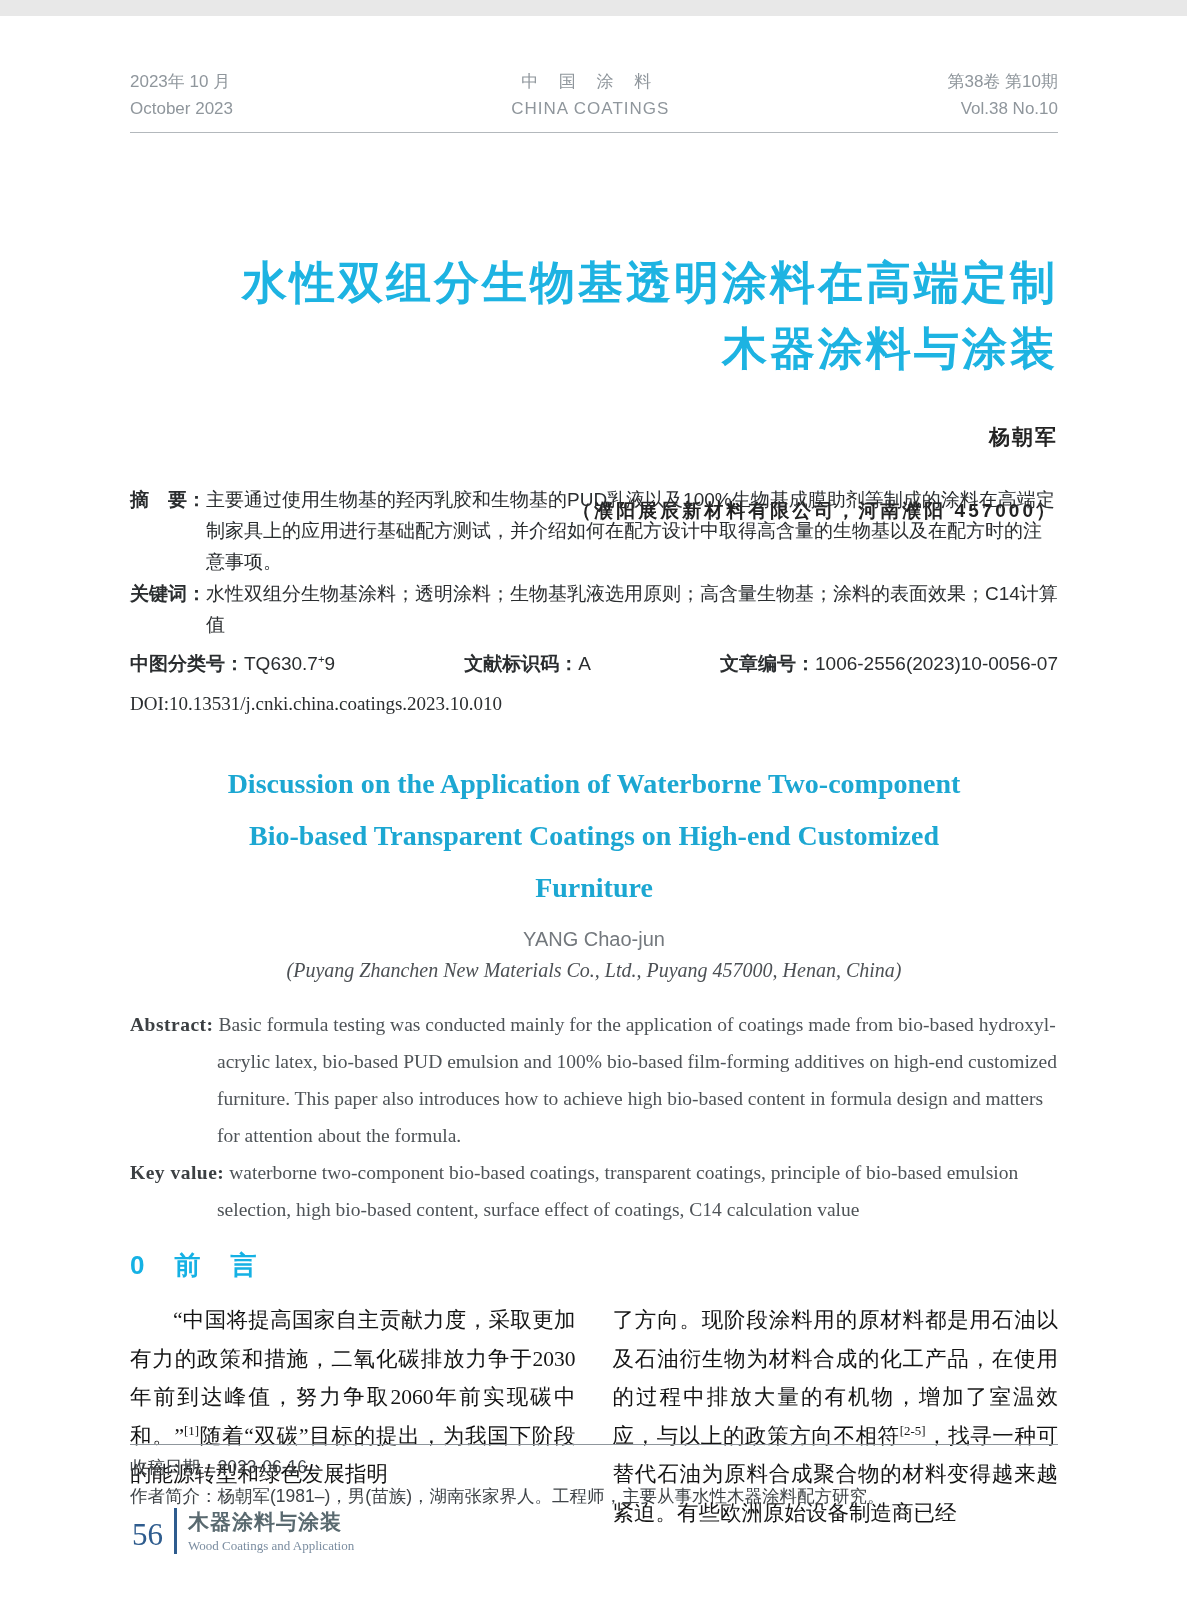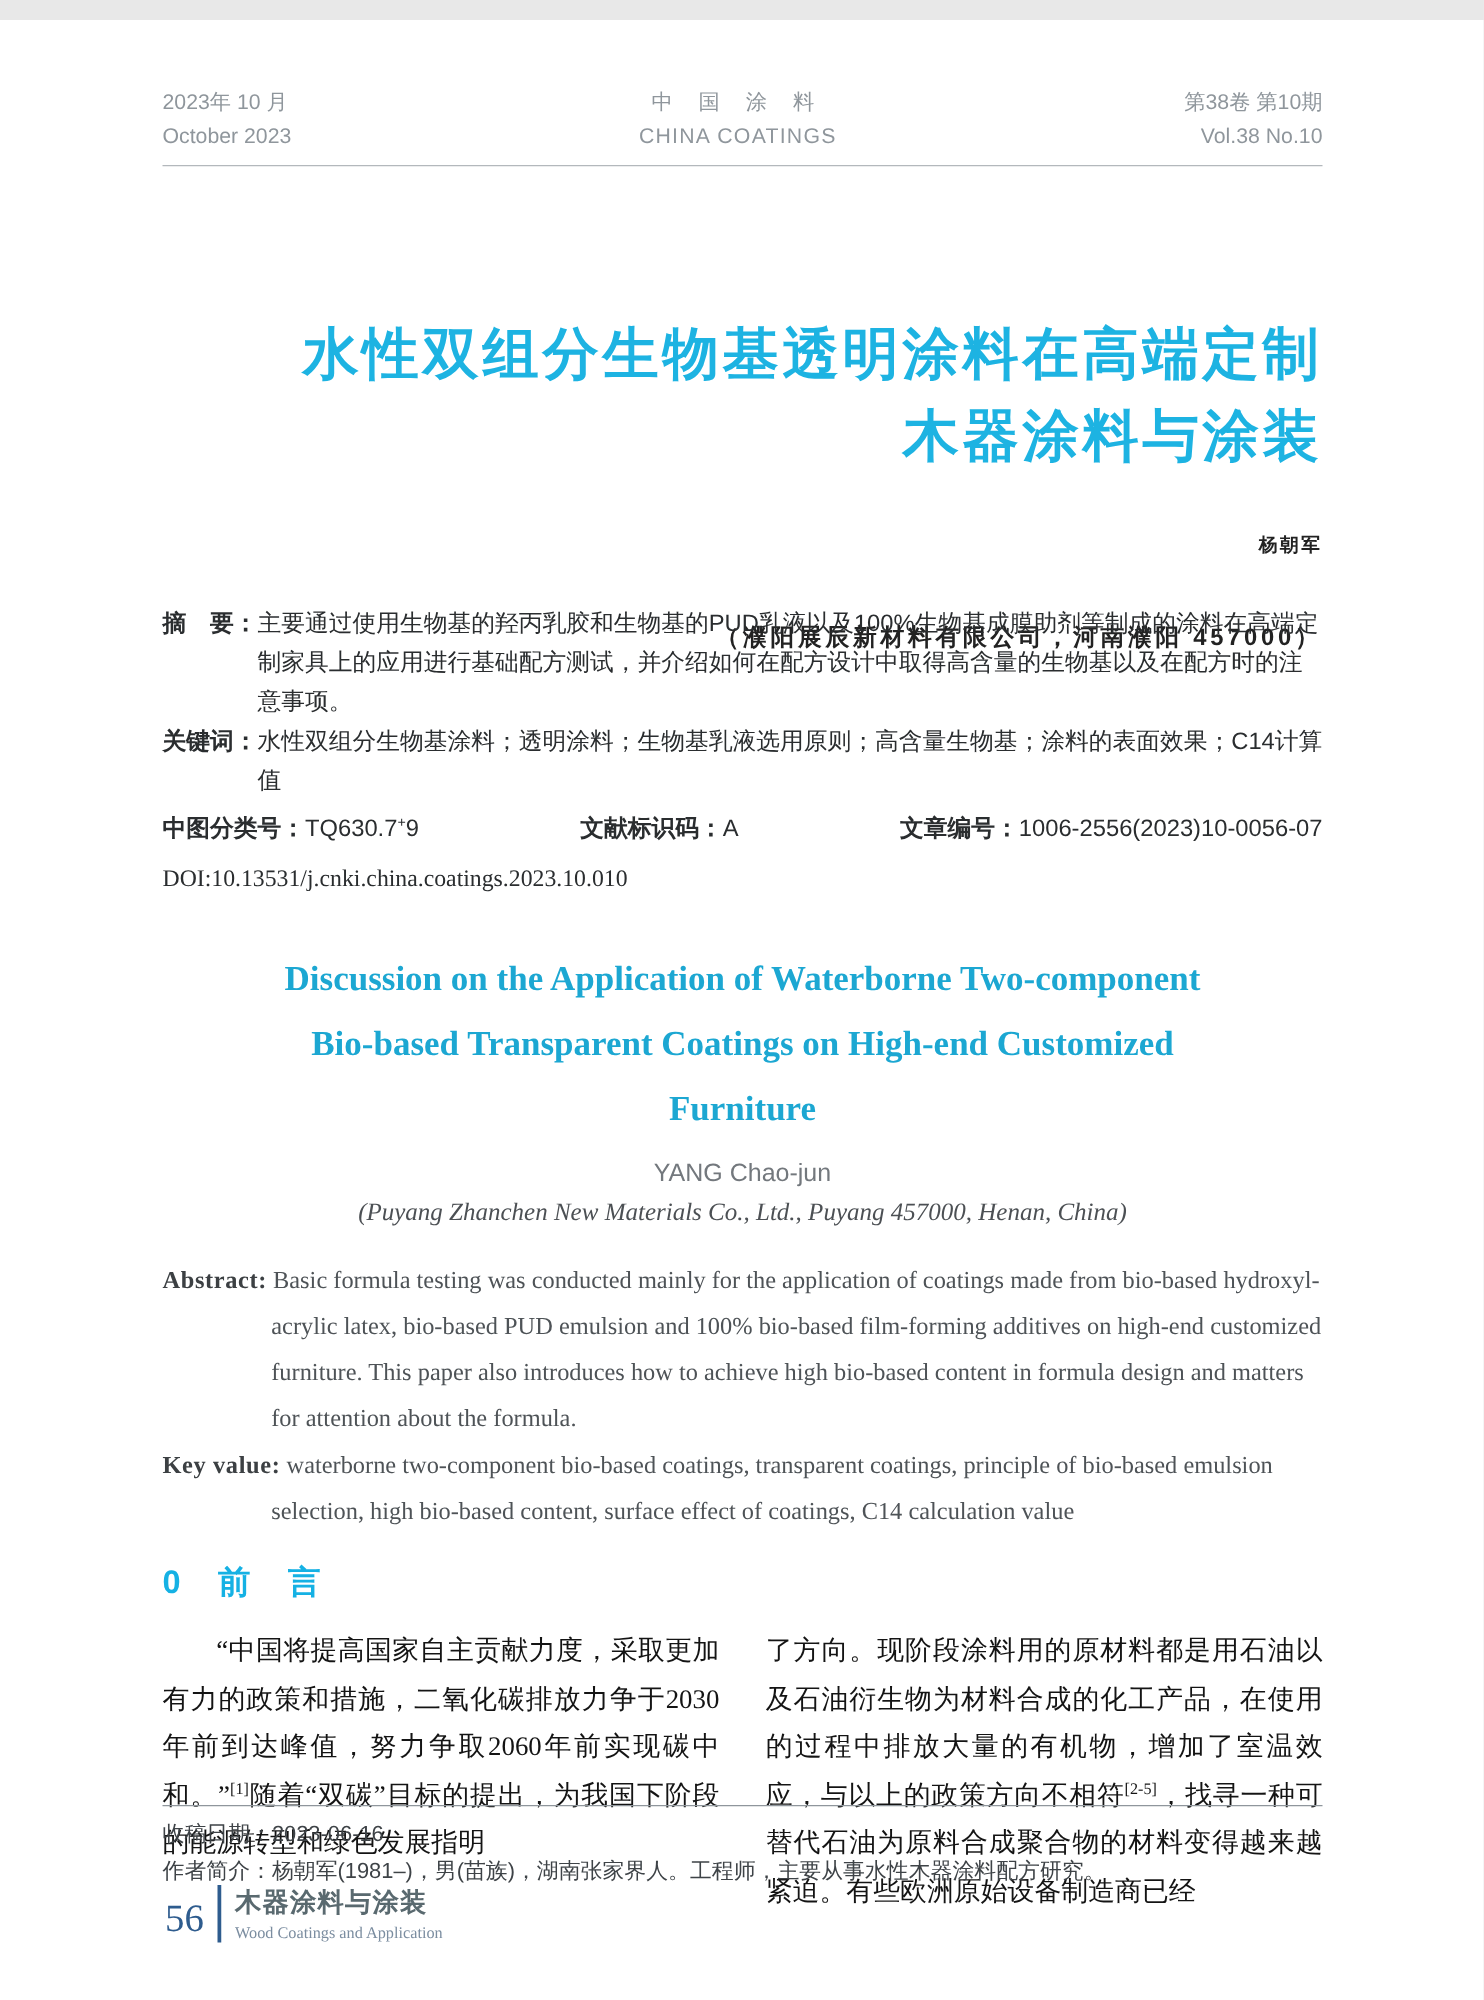--- a/index.html
+++ b/index.html
@@ -18,21 +18,21 @@
   .journal-header{top:52px;display:flex;justify-content:space-between;align-items:flex-end;
     border-bottom:1.5px solid #b3b8bc;padding-bottom:10px;color:#8f969c;font-size:17px;line-height:27px;}
   .jh-left{text-align:left;}
   .jh-center{text-align:center;letter-spacing:1px;}
   .jh-center .cn{letter-spacing:8px;}
   .jh-right{text-align:right;}
 
   
   .title-cn{top:234px;text-align:right;color:#1db3e2;font-weight:bold;
     font-size:45px;line-height:66px;letter-spacing:3px;}
-  .author-cn{margin-top:22px;font-size:15px;letter-spacing:2px;color:#222;font-weight:bold;}
+  .author-cn{margin-top:22px;font-size:21px;letter-spacing:2px;color:#222;font-weight:bold;}
   .affil-cn{margin-top:8px;font-size:19px;color:#222;font-weight:bold;}
 
   
   .meta-cn{top:468px;font-size:19px;line-height:31px;color:#2a2d2f;}
   .hang{padding-left:76px;text-indent:-76px;}
   .hang .lbl{font-weight:bold;}
   .kw-row{margin-top:1px;}
   .clc-row{margin-top:8px;display:flex;justify-content:space-between;}
   .clc-row .lbl{font-weight:bold;}
   sup.s{font-size:0.6em;vertical-align:super;line-height:0;}

